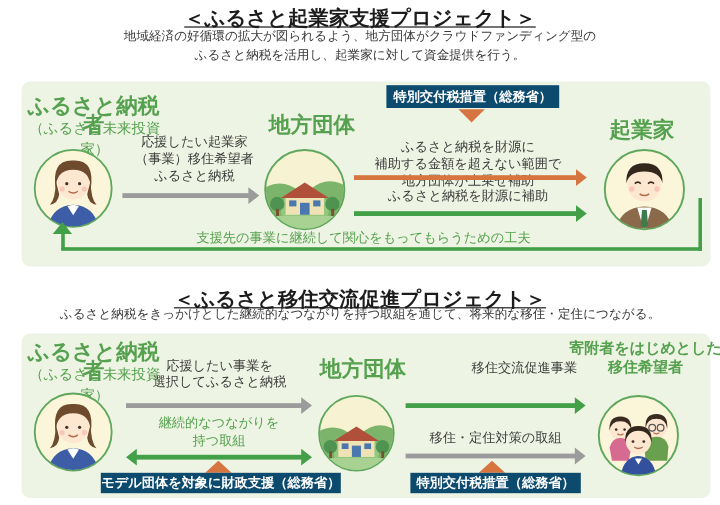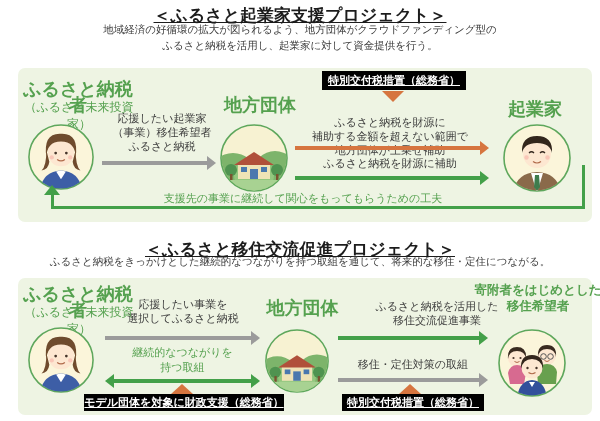--- a/index.html
+++ b/index.html
@@ -6,21 +6,21 @@
   body { font-family:"DejaVu Sans","Liberation Sans",sans-serif; background:#fff; }
   .page { position:relative; width:600px; height:421px; background:#ffffff; overflow:hidden; }
   .abs { position:absolute; }
   .sec-title { width:100%; text-align:center; font-size:17px; font-weight:bold; color:#1c1c1c;text-decoration:underline; }
   .sec-sub { width:100%; text-align:center; font-size:10.5px; color:#3a3a3a; }
   .panel { position:absolute; background:#eef4e3; border-radius:7px; }
   .g-label { position:absolute; color:#55a14f; font-weight:bold; font-size:18px; text-align:center; line-height:16px; }
   .g-sub { position:absolute; color:#55a14f; font-size:12px; text-align:center; }
   .txt { position:absolute; font-size:11px; color:#3c3c3c; text-align:center; line-height:14px; }
   .g-txt { position:absolute; font-size:11px; color:#55a14f; text-align:center; line-height:15px; }
-  .badge { position:absolute; background:#000000; color:#ffffff; font-size:11px; font-weight:bold; text-align:center;text-decoration:underline; }
+  .badge { position:absolute; background:#0c4a6e; color:#ffffff; font-size:11px; font-weight:bold; text-align:center; }
   
   .h-arrow { position:absolute; height:14px; }
   .h-arrow .shaft { position:absolute; left:0; right:8px; top:5px; height:4px; background:currentColor; }
   .h-arrow .head { position:absolute; right:0; top:0; width:0; height:0;
                    border-top:7px solid transparent; border-bottom:7px solid transparent; border-left:9px solid currentColor; }
   .h-arrow.dbl .shaft { left:8px; }
   .h-arrow .head-l { position:absolute; left:0; top:0; width:0; height:0;
                      border-top:7px solid transparent; border-bottom:7px solid transparent; border-right:9px solid currentColor; }
   .c-gray { color:#9b9b9b; }
   .c-green { color:#43a049; }
@@ -233,21 +233,20 @@
           <rect x="42" y="44" width="6" height="5" fill="#4a78ae"></rect>
           <circle cx="12" cy="47" r="6" fill="#4f9350"></circle>
           <rect x="11" y="51" width="2.5" height="6" fill="#7a5230"></rect>
           <circle cx="58" cy="47" r="6" fill="#4f9350"></circle>
           <rect x="57" y="51" width="2.5" height="6" fill="#7a5230"></rect>
         </g>
       </svg>
     </div>
 
     <div class="txt" style="left:319px; top:22px; width:200px;">
-      <div>ふるさと納税を活用した</div>
       <div>移住交流促進事業</div>
     </div>
     <div class="h-arrow c-green" style="left:320px; top:53px; width:150px;">
       <div class="shaft"></div>
         <div class="head"></div>
     </div>
 
     <div class="txt" style="left:320px; top:80px; width:150px;">移住・定住対策の取組</div>
     <div class="h-arrow c-gray" style="left:320px; top:95px; width:150px;">
       <div class="shaft"></div>

